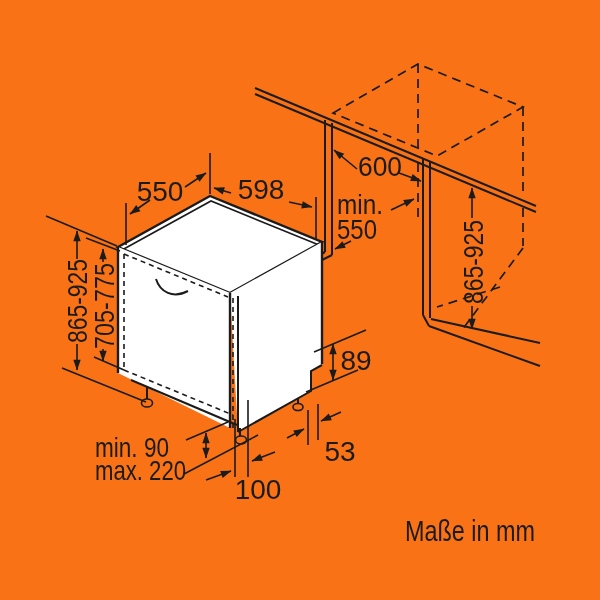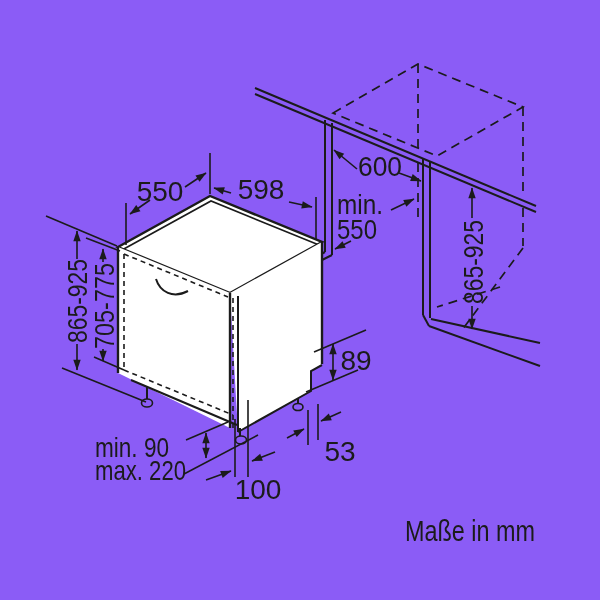--- a/index.html
+++ b/index.html
@@ -1,16 +1,16 @@
 <!DOCTYPE html>
 <html><head>
 <meta charset="utf-8">
 <style>
   html,body{margin:0;padding:0;background:#ffffff;}
-  .stage{position:relative;width:600px;height:600px;background:#8b5cf6;overflow:hidden;
+  .stage{position:relative;width:600px;height:600px;background:#f97316;overflow:hidden;
          font-family:"Liberation Sans", sans-serif;}
   svg{position:absolute;left:0;top:0;}
   svg text{fill:#1b1b1b;font-family:"Liberation Sans", sans-serif;font-size:28px;}
   .ln{stroke:#1b1b1b;fill:none;}
   .w1{stroke-width:1.6;}
   .w2{stroke-width:2;}
   .w3{stroke-width:2.4;}
   .dash{stroke-dasharray:9 6;stroke-width:1.7;}
   .dash-s{stroke-dasharray:5 4;stroke-width:1.6;}
   .fillw{fill:#ffffff;stroke:#1b1b1b;}

